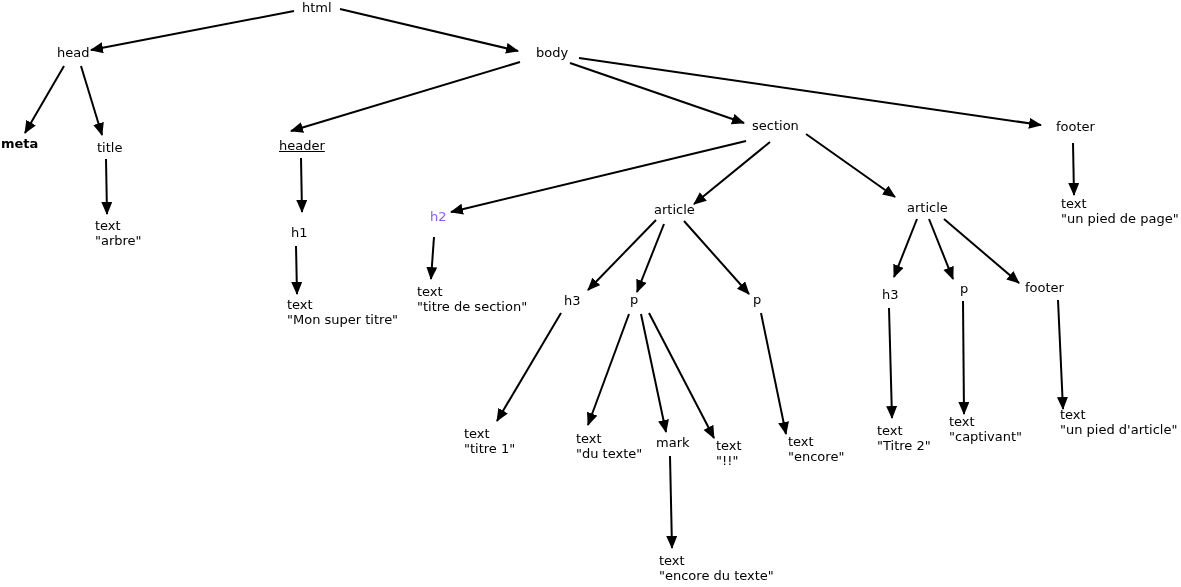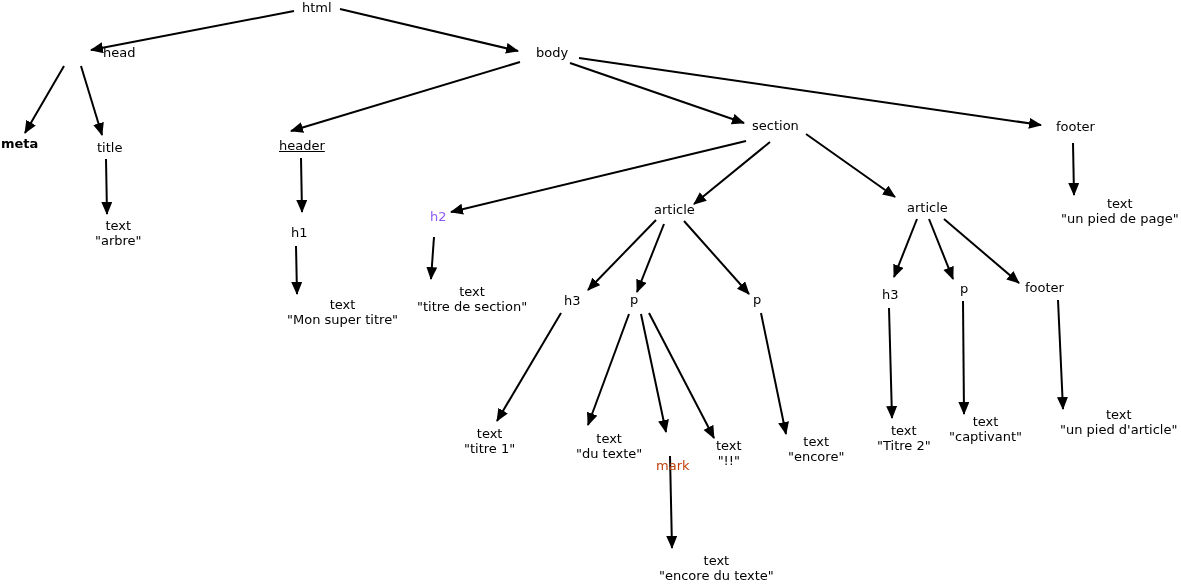--- a/index.html
+++ b/index.html
@@ -7,21 +7,20 @@
     padding: 0;
     background: #ffffff;
   }
   .diagram {
     position: relative;
     width: 1181px;
     height: 587px;
     background: #ffffff;
     overflow: hidden;
     font-family: "DejaVu Sans", "Liberation Sans", sans-serif;
-    text-align: center;
   }
   .edges-layer {
     position: absolute;
     left: 0;
     top: 0;
     z-index: 1;
   }
   .node {
     position: absolute;
     z-index: 2;
@@ -72,21 +71,21 @@
       <line x1="761" y1="313" x2="786" y2="434" stroke="#000000" stroke-width="2" marker-end="url(#arrowhead)"></line>
       <line x1="670" y1="456" x2="672" y2="548" stroke="#000000" stroke-width="2" marker-end="url(#arrowhead)"></line>
       <line x1="889" y1="308" x2="892" y2="418" stroke="#000000" stroke-width="2" marker-end="url(#arrowhead)"></line>
       <line x1="963" y1="301" x2="964" y2="414" stroke="#000000" stroke-width="2" marker-end="url(#arrowhead)"></line>
       <line x1="1058" y1="300" x2="1063" y2="409" stroke="#000000" stroke-width="2" marker-end="url(#arrowhead)"></line>
     </svg>
   <div id="nodes-layer">
       <div class="node" style="left: 302px; top: 0px; color: rgb(0, 0, 0);">
         <span class="label">html</span>
       </div>
-      <div class="node" style="left: 57px; top: 45px; color: rgb(0, 0, 0); margin-left: 46px;">
+      <div class="node" style="left: 57px; top: 45px; color: rgb(0, 0, 0);">
         <span class="label">head</span>
       </div>
       <div class="node" style="left: 1px; top: 136px; color: rgb(0, 0, 0); font-weight: bold;">
         <span class="label">meta</span>
       </div>
       <div class="node" style="left: 97px; top: 140px; color: rgb(0, 0, 0);">
         <span class="label">title</span>
       </div>
       <div class="node" style="left: 95px; top: 218px; color: rgb(0, 0, 0);">
         <span class="label">text</span>
@@ -128,21 +127,21 @@
         <span class="label">p</span>
       </div>
       <div class="node" style="left: 464px; top: 426px; color: rgb(0, 0, 0);">
         <span class="label">text</span>
         <span class="sublabel">"titre 1"</span>
       </div>
       <div class="node" style="left: 576px; top: 431px; color: rgb(0, 0, 0);">
         <span class="label">text</span>
         <span class="sublabel">"du texte"</span>
       </div>
-      <div class="node" style="left: 656px; top: 458px; color: #c2410c;">
+      <div class="node" style="left: 656px; top: 435px; color: #000000;">
         <span class="label">mark</span>
       </div>
       <div class="node" style="left: 716px; top: 438px; color: rgb(0, 0, 0);">
         <span class="label">text</span>
         <span class="sublabel">"!!"</span>
       </div>
       <div class="node" style="left: 788px; top: 434px; color: rgb(0, 0, 0);">
         <span class="label">text</span>
         <span class="sublabel">"encore"</span>
       </div>

